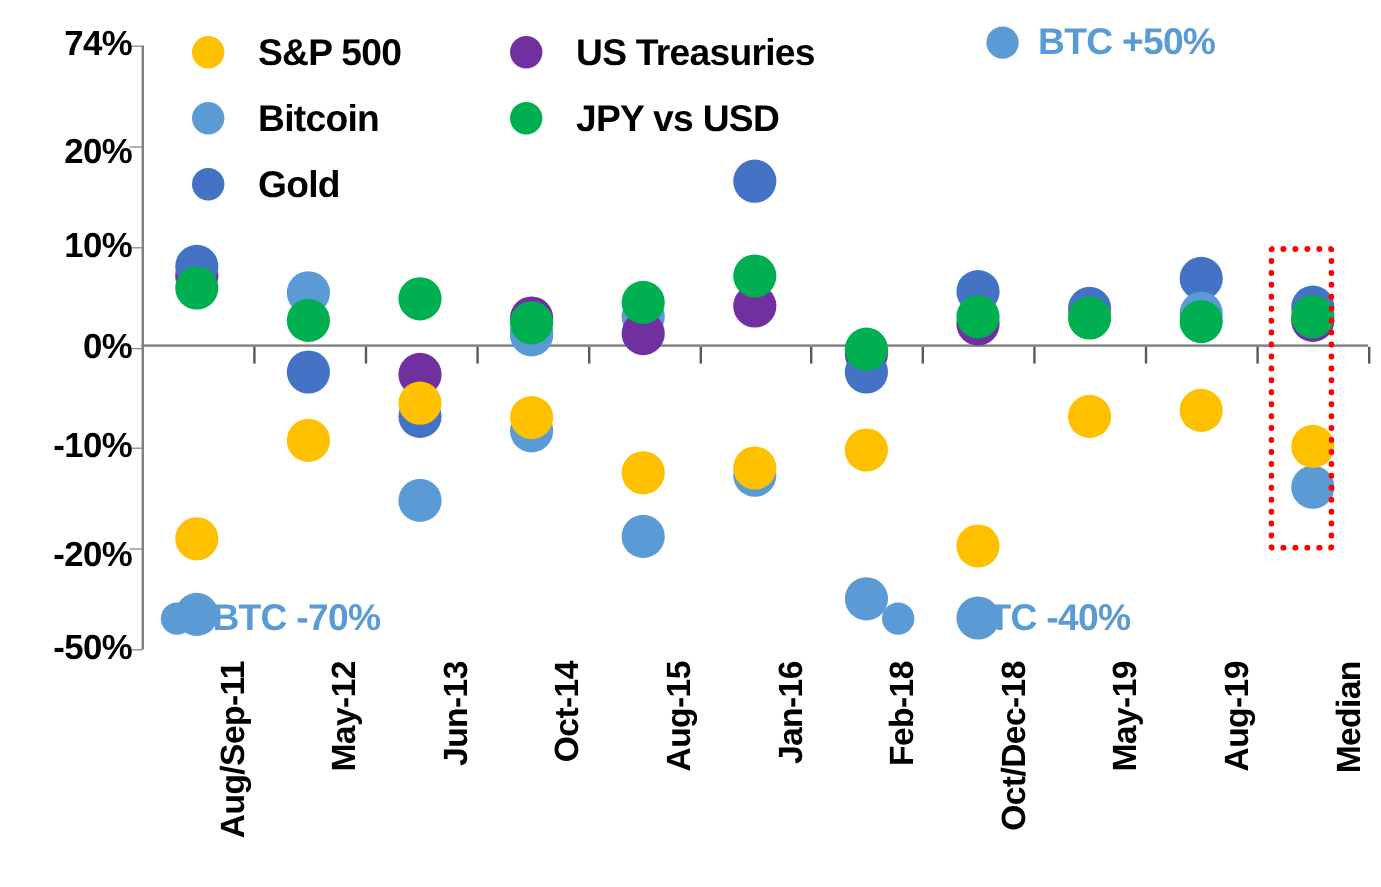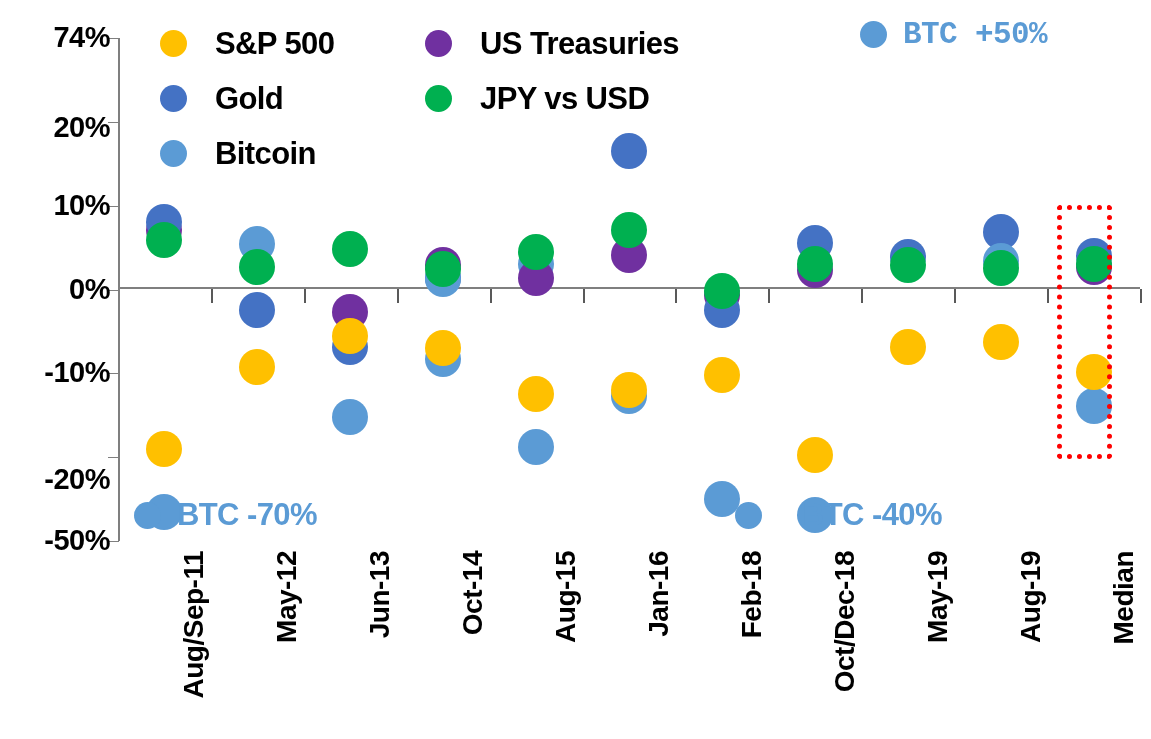--- a/index.html
+++ b/index.html
@@ -98,21 +98,21 @@
   .annot{
     position:absolute;
     display:flex;align-items:center;white-space:nowrap;
   }
   .annot-swatch{
     width:27px;height:27px;border-radius:50%;flex:0 0 auto;margin-right:16px;
   }
   .annot-text{
     font-size:31px;font-weight:700;letter-spacing:-0.6px;
   }
-  #annot-btc-up{left:860px;top:17px;font-family:Liberation Mono, monospace;}
+  #annot-btc-up{left:822px;top:17px;}
   #annot-btc-70{left:134px;top:497px;}
   #annot-btc-40{left:735px;top:497px;gap:24px;}
 
   
   .highlight-box{
     position:absolute;
     left:1057px; top:205px;
     width:55px; height:254px;
     border:5px dotted #FF0000;
     border-radius:4px;
@@ -135,21 +135,21 @@
       <div class="y-tick" style="top: 373.333px;"></div>
       <div class="y-tick" style="top: 457.167px;"></div>
       <div class="y-tick" style="top: 541px;"></div>
     </div>
   <div id="y-labels">
       <div class="y-label" style="top: 23px;">74%</div>
       <div class="y-label" style="top: 113px;">20%</div>
       <div class="y-label" style="top: 190.667px;">10%</div>
       <div class="y-label" style="top: 274.5px;">0%</div>
       <div class="y-label" style="top: 358.333px;">-10%</div>
-      <div class="y-label" style="top: 465px;">-20%</div>
+      <div class="y-label" style="top: 449px;">-20%</div>
       <div class="y-label" style="top: 526px;">-50%</div>
     </div>
   <div id="x-ticks">
       <div class="x-tick" style="left: 210.909px;"></div>
       <div class="x-tick" style="left: 303.818px;"></div>
       <div class="x-tick" style="left: 396.727px;"></div>
       <div class="x-tick" style="left: 489.636px;"></div>
       <div class="x-tick" style="left: 582.545px;"></div>
       <div class="x-tick" style="left: 675.455px;"></div>
       <div class="x-tick" style="left: 768.364px;"></div>
@@ -229,26 +229,26 @@
 
   <div class="highlight-box" style="border-color: rgb(255, 0, 0);"></div>
 
   <div class="legend">
     <div class="legend-col legend-col-1" id="legend-col-1">
         <div class="legend-item">
           <span class="legend-swatch" style="background: rgb(255, 192, 0);"></span>
           <span class="legend-text">S&amp;P 500</span>
         </div>
         <div class="legend-item">
+          <span class="legend-swatch" style="background: rgb(91, 155, 213);"></span>
+          <span class="legend-text">Bitcoin</span>
+        </div>
+        <div class="legend-item">
           <span class="legend-swatch" style="background: rgb(68, 114, 196);"></span>
           <span class="legend-text">Gold</span>
-        </div>
-        <div class="legend-item">
-          <span class="legend-swatch" style="background: rgb(91, 155, 213);"></span>
-          <span class="legend-text">Bitcoin</span>
         </div>
       </div>
     <div class="legend-col legend-col-2" id="legend-col-2">
         <div class="legend-item">
           <span class="legend-swatch" style="background: rgb(112, 48, 160);"></span>
           <span class="legend-text">US Treasuries</span>
         </div>
         <div class="legend-item">
           <span class="legend-swatch" style="background: rgb(0, 176, 80);"></span>
           <span class="legend-text">JPY vs USD</span>

